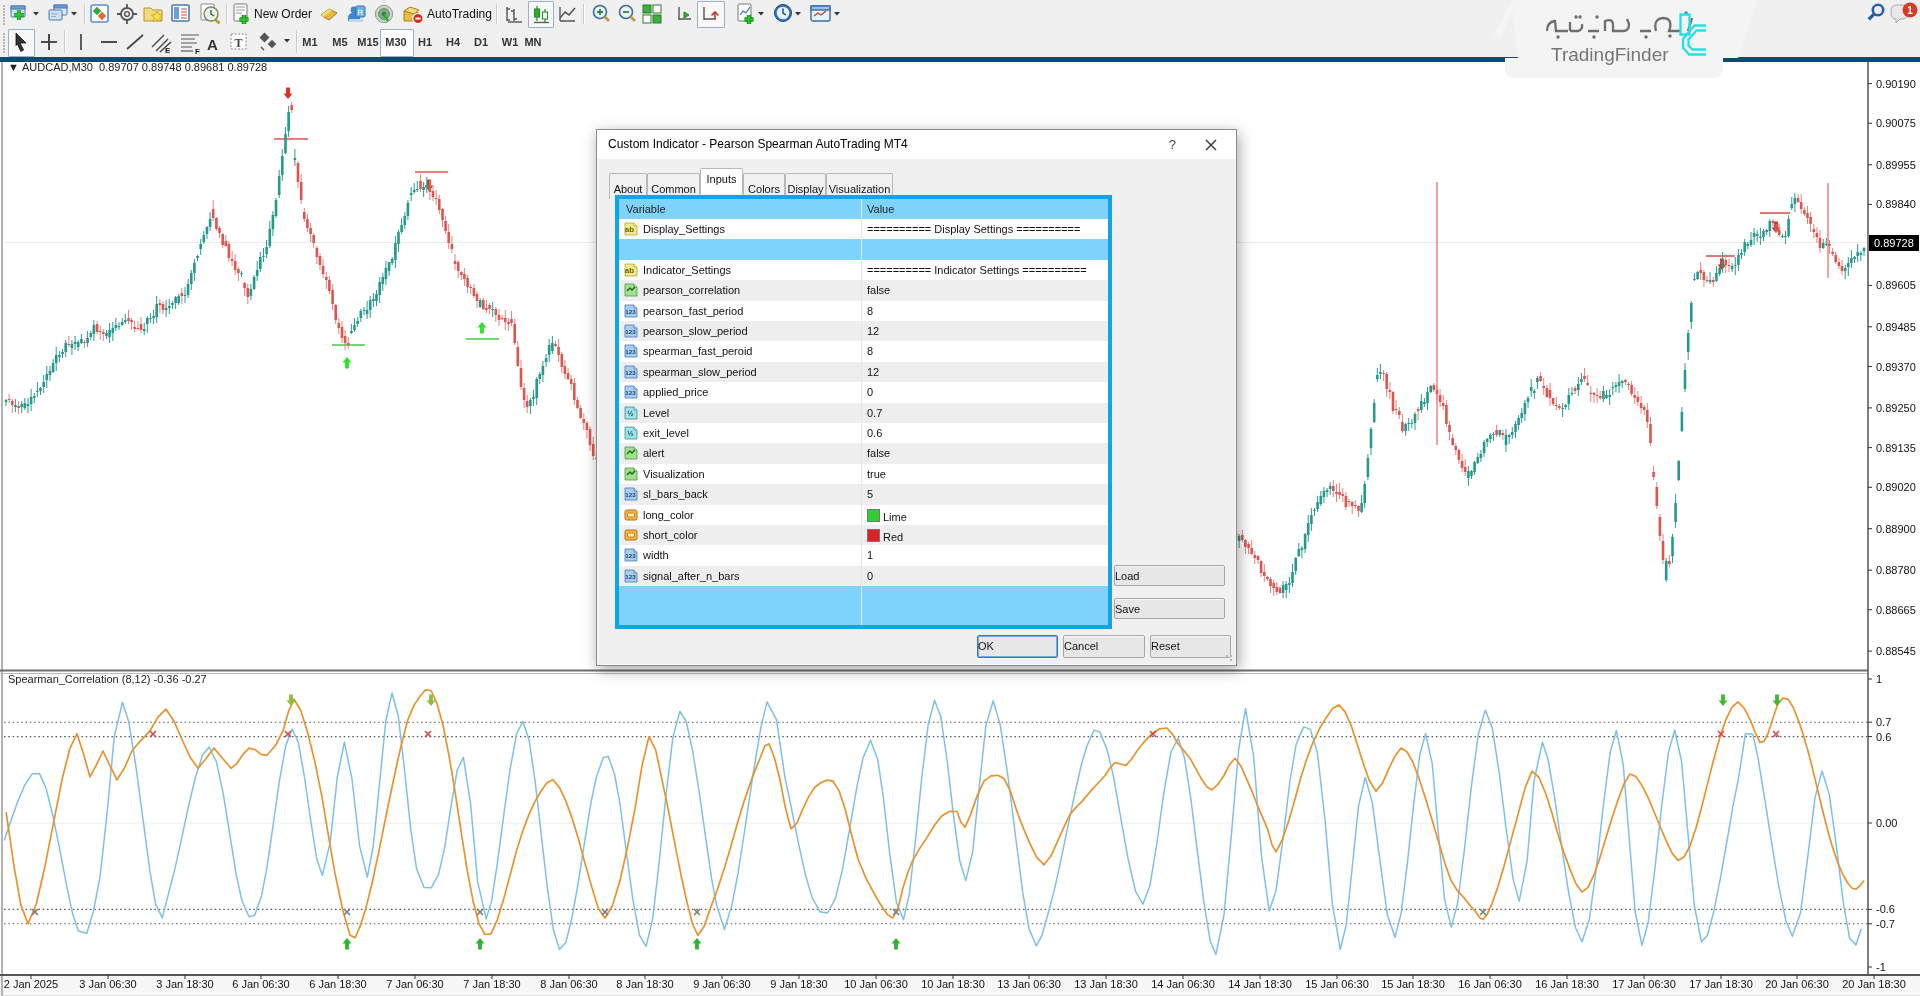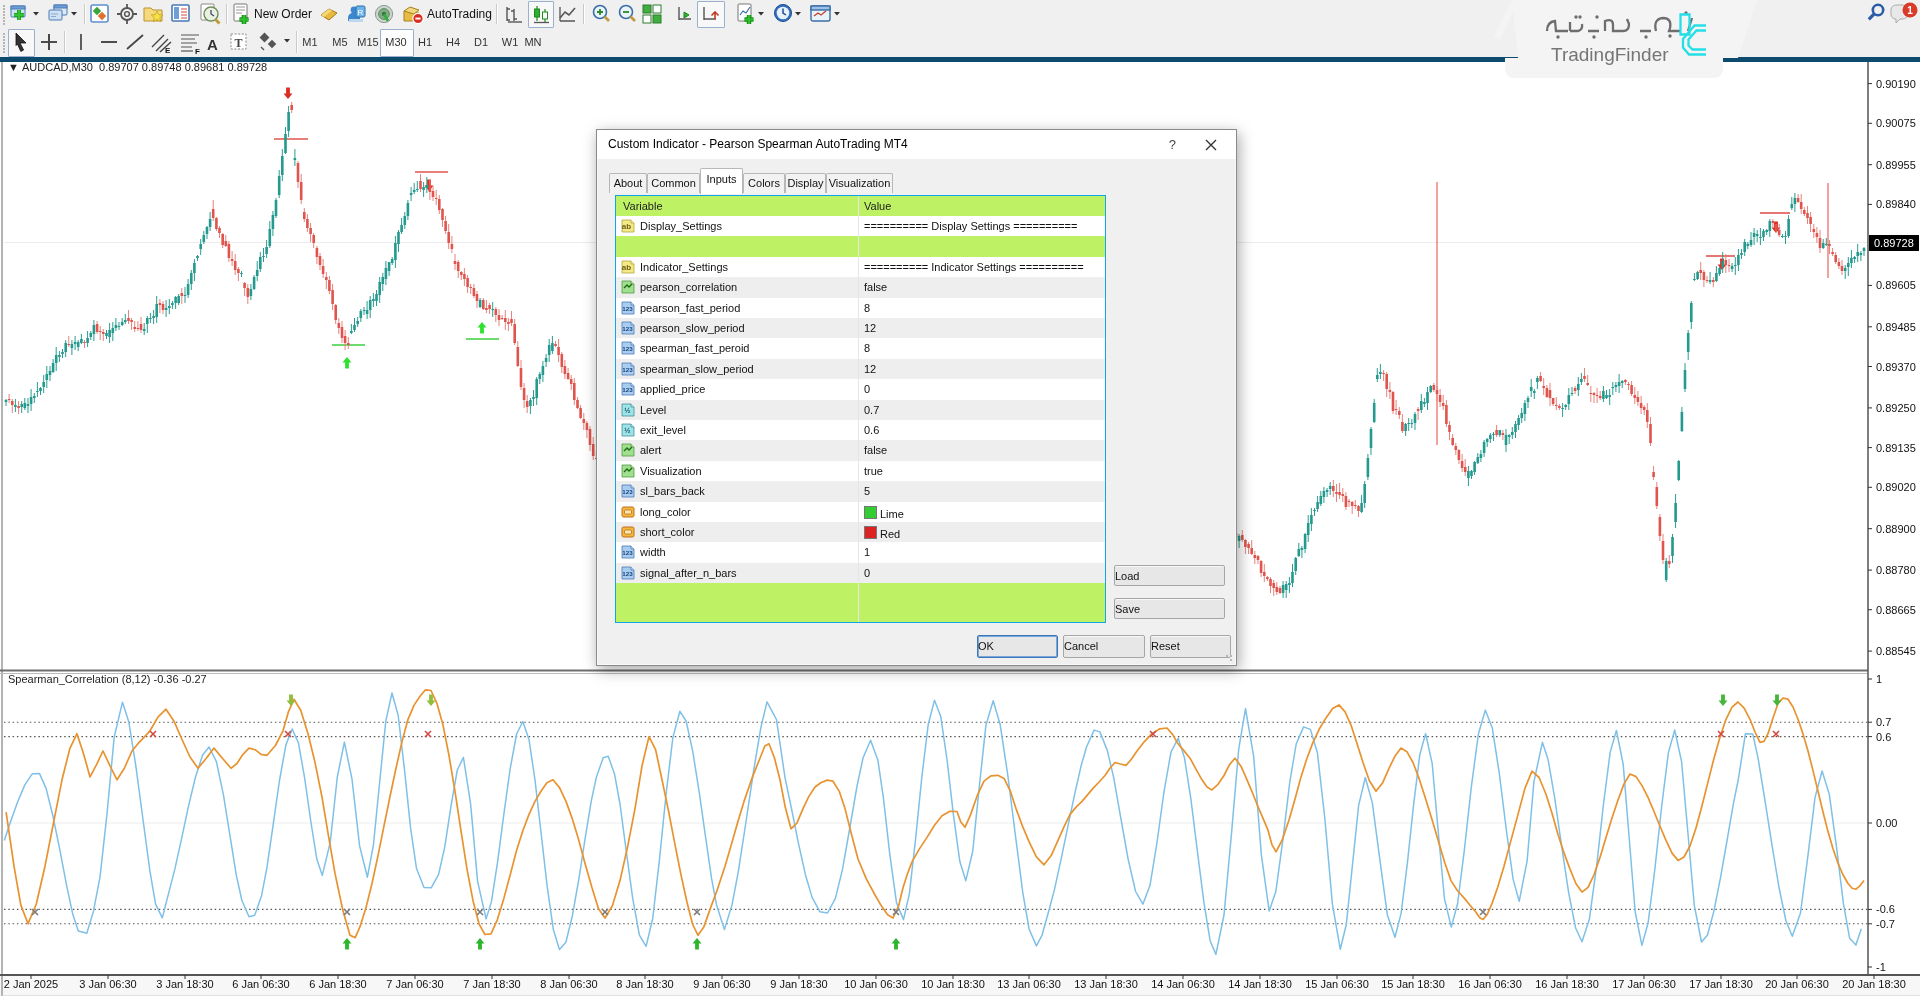--- a/index.html
+++ b/index.html
@@ -1,30 +1,30 @@
 <!DOCTYPE html>
 <html><head><meta charset="utf-8"><title>t</title>
 <style>
 html,body{margin:0;padding:0}
 #root{position:relative;width:1920px;height:996px;overflow:hidden;background:#fff;font-family:"Liberation Sans",sans-serif}
 #tb{position:absolute;left:0;top:0;width:1920px;height:57px;background:#f0f0f0;border-bottom:5px solid #0c4a6e}
 #tb .vsep{position:absolute;width:1px;background:#c9c9c9;border-right:1px solid #fff}
 #tb .tbt{position:absolute;top:7px;font-size:12px;color:#111}
-#tb .tft{position:absolute;top:36px;font-size:11px;font-weight:normal;color:#333;transform:translateX(-50%)}
+#tb .tft{position:absolute;top:36px;font-size:11px;font-weight:bold;color:#333;transform:translateX(-50%)}
 #tb .selbox{position:absolute;background:#f8f8f8;border:1px solid #9ab0cc;border-radius:1px}
 #tb b.selbox{display:block}
 
 #dlg{position:absolute;left:596px;top:129px;width:639px;height:535px;background:#f0f0f0;border:1px solid #8a8a8a;box-shadow:2px 4px 14px rgba(0,0,0,0.35),0 0 0 1px rgba(255,255,255,0.6) inset;font-family:"Liberation Sans",sans-serif}
 .dtitle{position:absolute;left:0;top:0;width:100%;height:29px;background:#fff;font-size:12px;color:#000;line-height:29px;padding-left:11px;box-sizing:border-box}
 .dq{position:absolute;top:7px;right:60px;font-size:13px;color:#444}
 .dx{position:absolute;top:8px;right:18px}
 .tabrow{position:absolute;left:0;top:38px;width:100%;height:21px}
-.tab{position:absolute;top:5px;height:16px;background:#f2f2f2;border:1px solid #b8b8b8;border-bottom:none;font-size:11px;text-align:center;color:#111;padding-top:3px;border-radius:2px 2px 0 0}
+.tab{position:absolute;top:5px;height:16px;background:#f2f2f2;border:1px solid #b8b8b8;border-bottom:none;font-size:11px;text-align:center;color:#111;padding-top:9px;border-radius:2px 2px 0 0}
 .tab.sel{top:0;height:21px;background:#fff;padding-top:4px;z-index:3}
-.tbl{position:absolute;left:18px;top:65px;width:489px;height:426px;background:#bef264;border:1px solid #0ea5e9}
+.tbl{position:absolute;left:18px;top:65px;width:489px;height:426px;background:#7dd3fc;border:4px solid #0ea5e9}
 .thead{position:absolute;left:0;top:0;width:100%;height:20px;font-size:11px;color:#222;line-height:20px;border-bottom:1px solid #e4e4e4}
 .trow{position:absolute;left:0;width:100%;height:20.4px;font-size:11px;color:#111}
 .ric{position:absolute;left:5px;top:2px}
 .rname{position:absolute;left:24px;top:4px}
 .rval{position:absolute;left:248px;top:4px}
 .sw{display:inline-block;width:11px;height:11px;margin-right:3px;vertical-align:-1.5px;border:1px solid #777}
 .vdiv{position:absolute;left:242px;top:0;width:1px;height:100%;background:#e6e6e6}
 .btn{position:absolute;background:#e7e7e7;border:1px solid #a6a6a6;border-radius:2px;font-size:11px;color:#111;text-align:left;line-height:21px;box-shadow:0 1px 0 rgba(255,255,255,.7) inset}
 .btn.ok{border:1px solid #3a76b8;box-shadow:0 0 0 1px #7aa8d8 inset}
 

